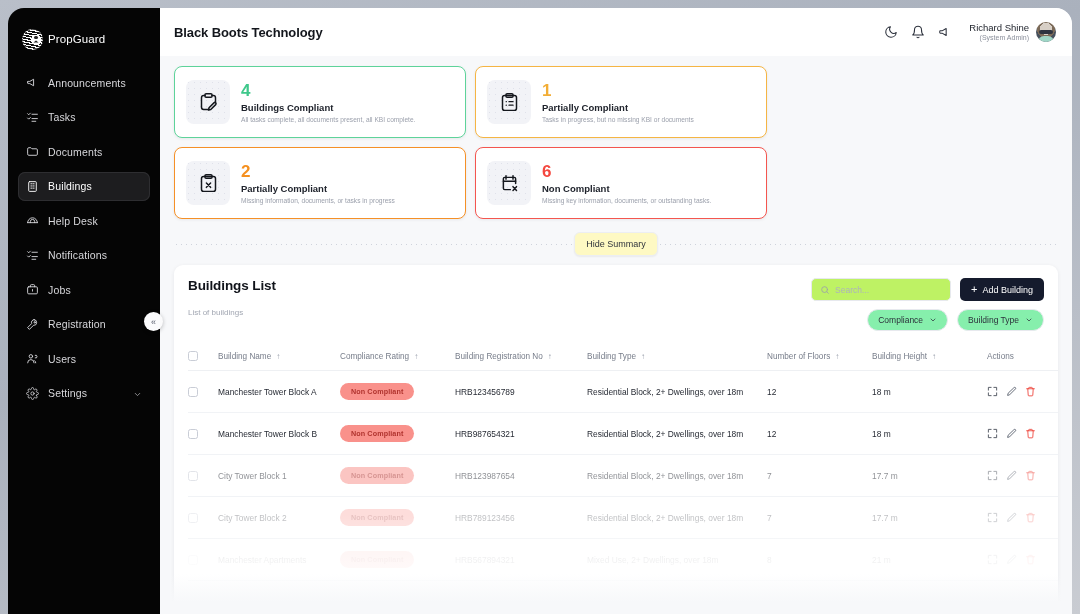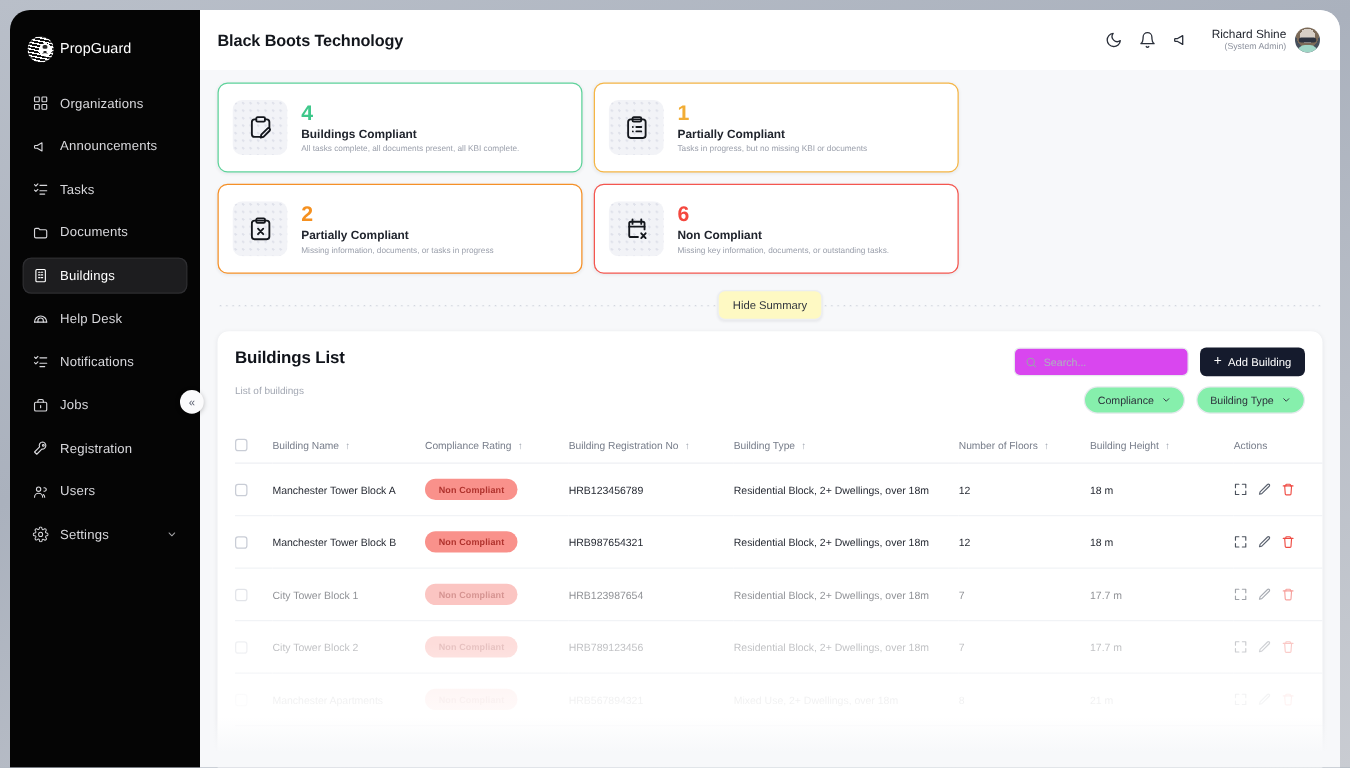--- a/index.html
+++ b/index.html
@@ -166,21 +166,21 @@
     padding: 13px 14px 0 14px;
     height: 360px; position: relative; overflow: hidden;
   }
   .panel-head { display: flex; align-items: flex-start; }
   .panel-title { font-size: 13.5px; font-weight: 700; color: #10131a; letter-spacing: -.1px; }
   .panel-sub { font-size: 8px; color: #a2a7b2; margin-top: 15px; }
   .panel-tools { margin-left: auto; display: flex; flex-direction: column; align-items: flex-end; gap: 8px; }
   .tools-row { display: flex; align-items: center; gap: 9px; }
   .search-box {
     width: 140px; height: 23px; border: 1px solid #e7e9ee; border-radius: 5px;
-    display: flex; align-items: center; gap: 5px; padding: 0 8px; background:#d946ef;
+    display: flex; align-items: center; gap: 5px; padding: 0 8px; background:#bef264;
   }
   .search-box svg { width: 10px; height: 10px; color: #9ba0ab; flex: none; display:block; }
   .search-box input {
     border: 0; outline: 0; font-size: 8.5px; color: #30343d; width: 100%;
     font-family: "Liberation Sans", sans-serif; background: transparent;
   }
   .search-box input::placeholder { color: #adb2bd; }
   .btn-dark {
     background: #151b2d; color: #fff; border: 0; border-radius: 5px;
     height: 23px; padding: 0 11px; font-size: 9px; cursor: pointer;
@@ -249,31 +249,20 @@
 <body>
 
 <div class="app">
 
   <aside class="sidebar">
     <div class="logo-row">
       <span class="logo-mark"></span>
       <span class="logo-text">PropGuard</span>
     </div>
     <nav class="nav" id="nav">
-        <div class="nav-item">
-          <span class="ico">
-            <svg viewBox="0 0 24 24" fill="none" stroke="currentColor" stroke-width="1.7" stroke-linecap="round" stroke-linejoin="round">
-              <rect x="3" y="3" width="7" height="7" rx="1"></rect>
-              <rect x="14" y="3" width="7" height="7" rx="1"></rect>
-              <rect x="3" y="14" width="7" height="7" rx="1"></rect>
-              <rect x="14" y="14" width="7" height="7" rx="1"></rect>
-            </svg>
-          </span>
-          <span class="nav-label">Organizations</span>
-        </div>
         <div class="nav-item">
           <span class="ico">
             <svg viewBox="0 0 24 24" fill="none" stroke="currentColor" stroke-width="1.7" stroke-linecap="round" stroke-linejoin="round">
               <path d="M3 11v2a1 1 0 0 0 1 1h3l7 4V6L7 10H4a1 1 0 0 0-1 1z"></path>
             </svg>
           </span>
           <span class="nav-label">Announcements</span>
         </div>
         <div class="nav-item">
           <span class="ico">

